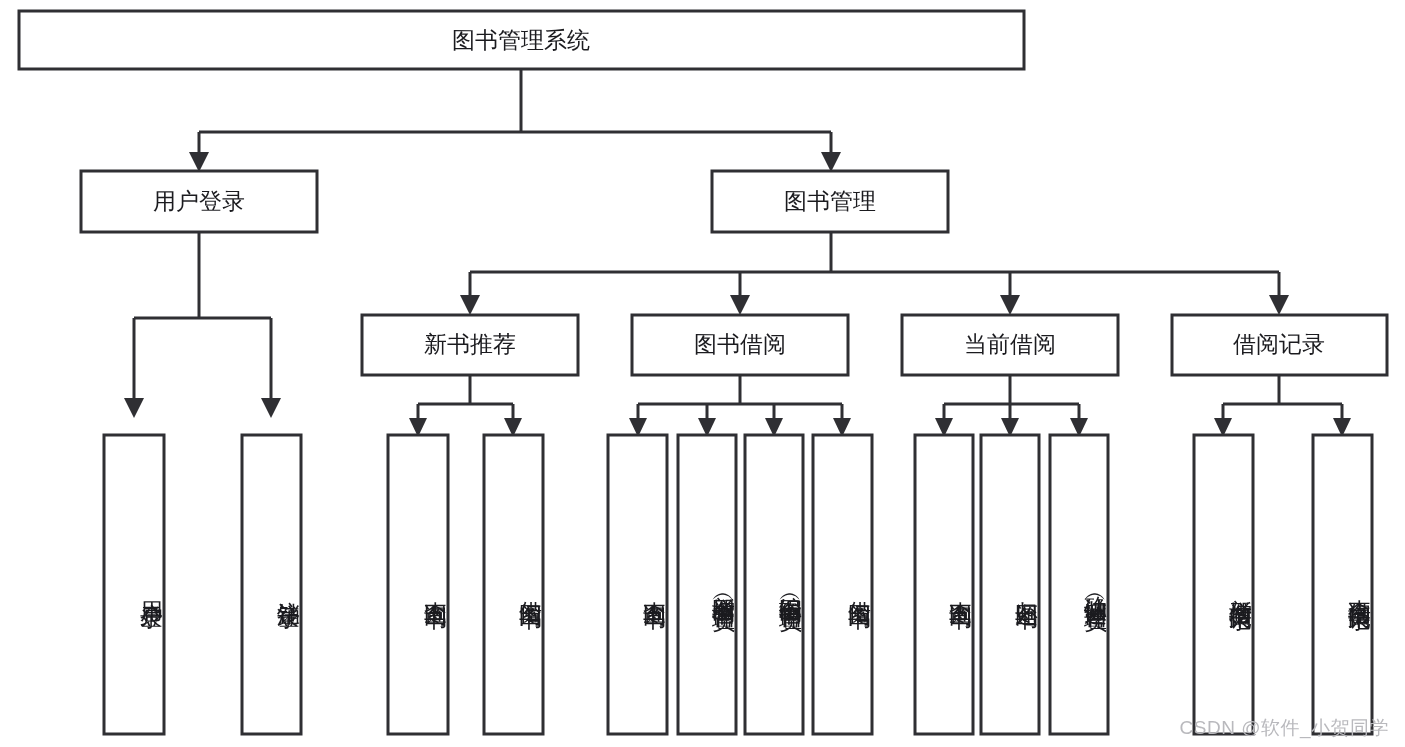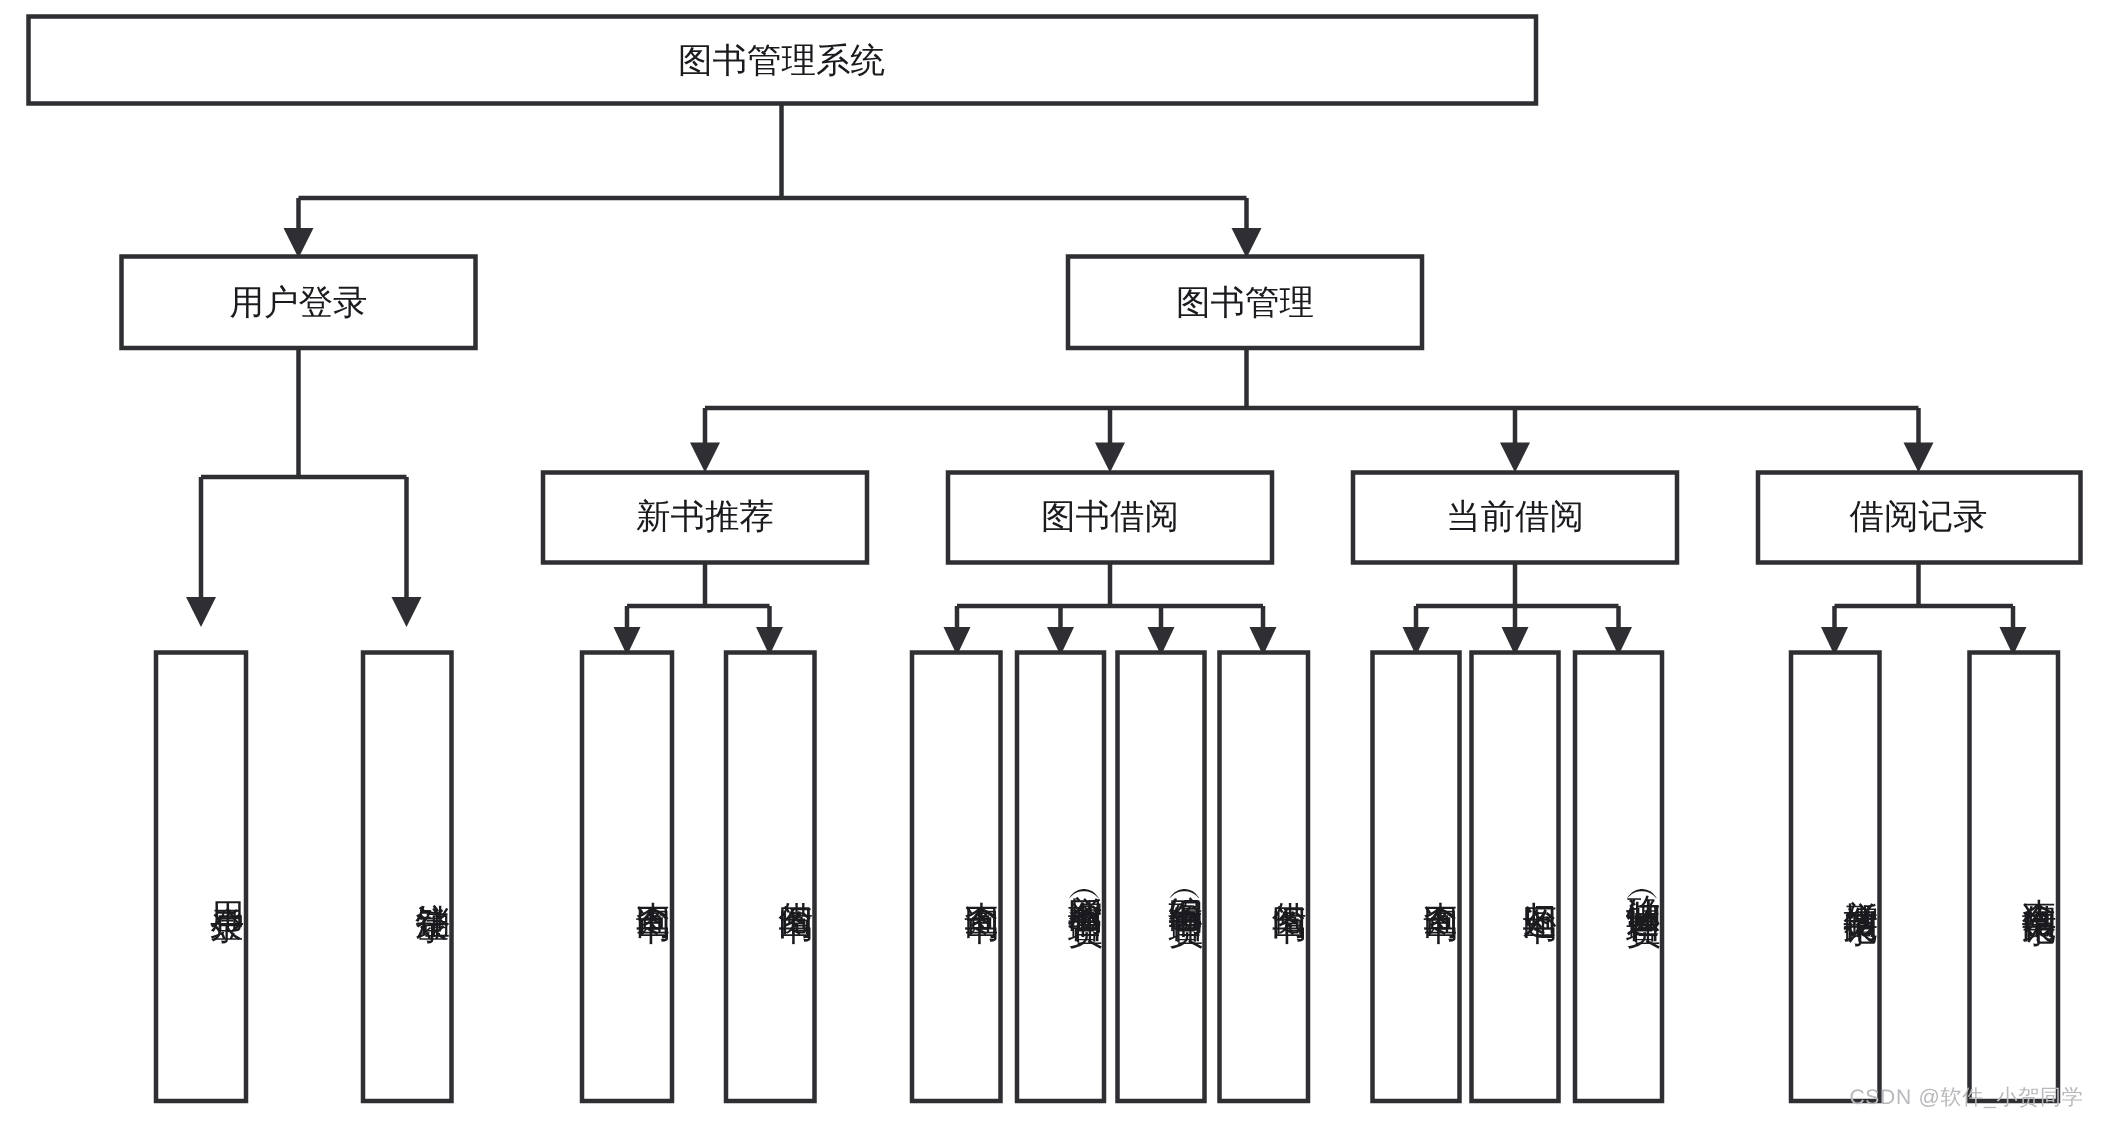--- a/index.html
+++ b/index.html
@@ -65,21 +65,21 @@
     text-align: center;
     pointer-events: none;
     padding-top: 4px;
     box-sizing: border-box;
   }
   .watermark {
     position: absolute;
     right: 16px;
     bottom: 6px;
     font-family: "Liberation Sans", "DejaVu Sans", sans-serif;
-    font-size: 14px;
+    font-size: 19px;
     color: #b9b9bd;
     white-space: nowrap;
     letter-spacing: 0.5px;
   }
 </style>
 </head>
 <body>
 
 <div id="diagram-root">
 

